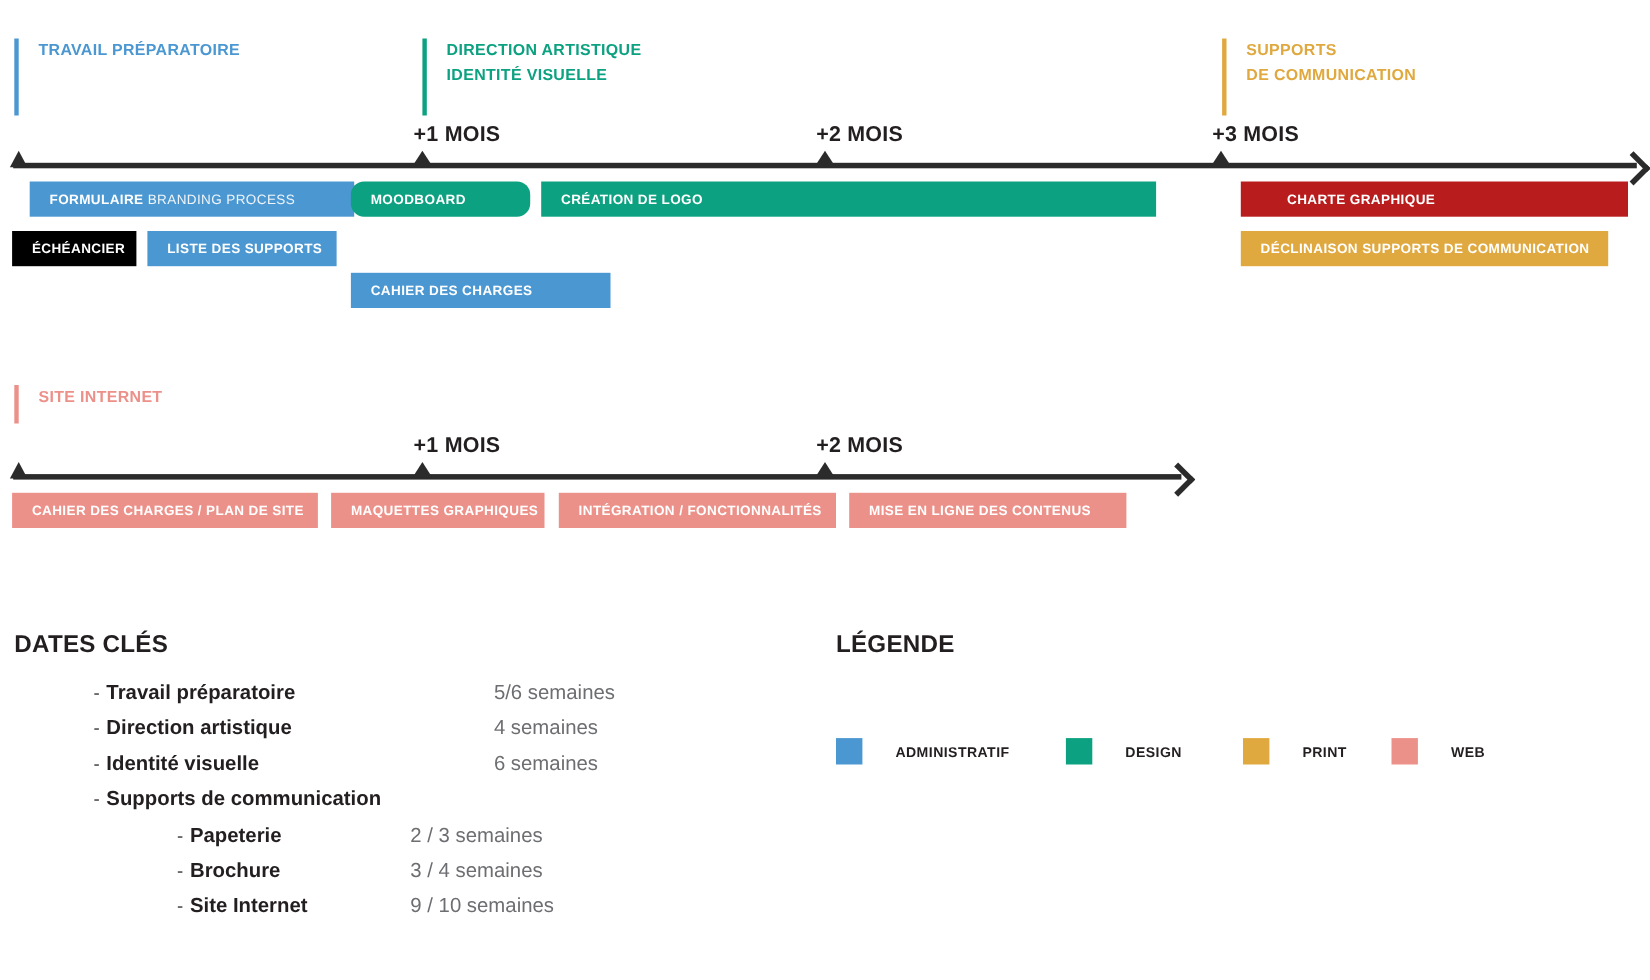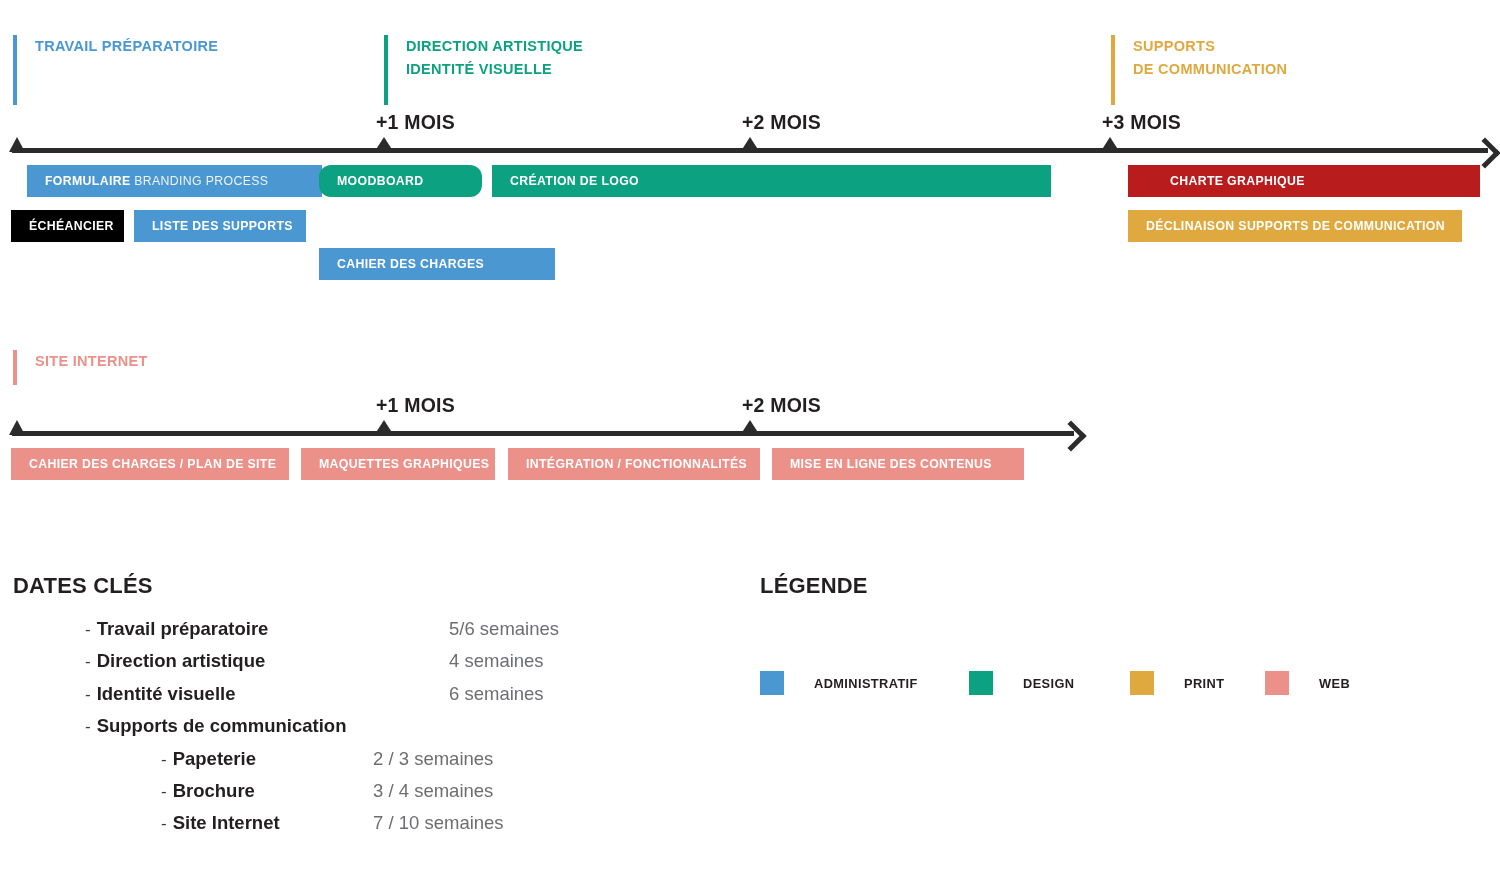--- a/index.html
+++ b/index.html
@@ -292,21 +292,21 @@
         <span class="key-value">2 / 3 semaines</span>
       </div>
       <div class="key-row indent">
         <span class="key-dash">-</span>
         <span class="key-name">Brochure</span>
         <span class="key-value">3 / 4 semaines</span>
       </div>
       <div class="key-row indent">
         <span class="key-dash">-</span>
         <span class="key-name">Site Internet</span>
-        <span class="key-value">7 / 10 semaines</span>
+        <span class="key-value">9 / 10 semaines</span>
       </div>
     </div>
 
   <div class="section-title" style="left:760px; top:573px;">LÉGENDE</div>
   <div class="legend" id="legend" style="position: absolute; height: 24px; width: 620px;">
       <div class="legend-item" style="position: absolute; left: 0px; top: 0px;">
         <div class="legend-swatch" style="background: rgb(74, 151, 210);"></div>
         <div class="legend-text">ADMINISTRATIF</div>
       </div>
       <div class="legend-item" style="position: absolute; left: 209px; top: 0px;">

